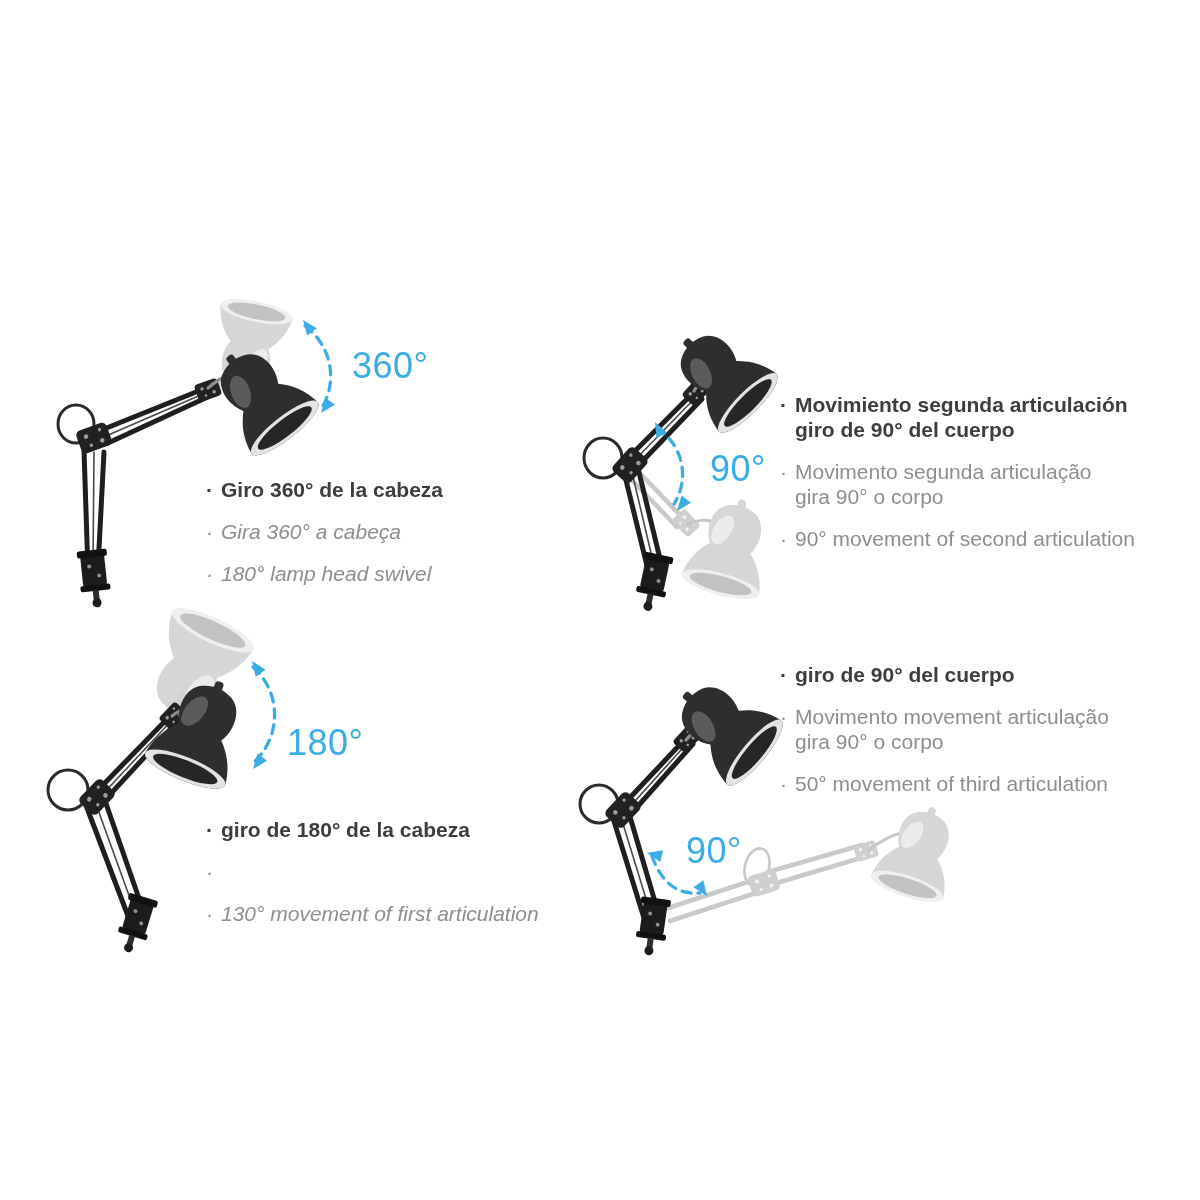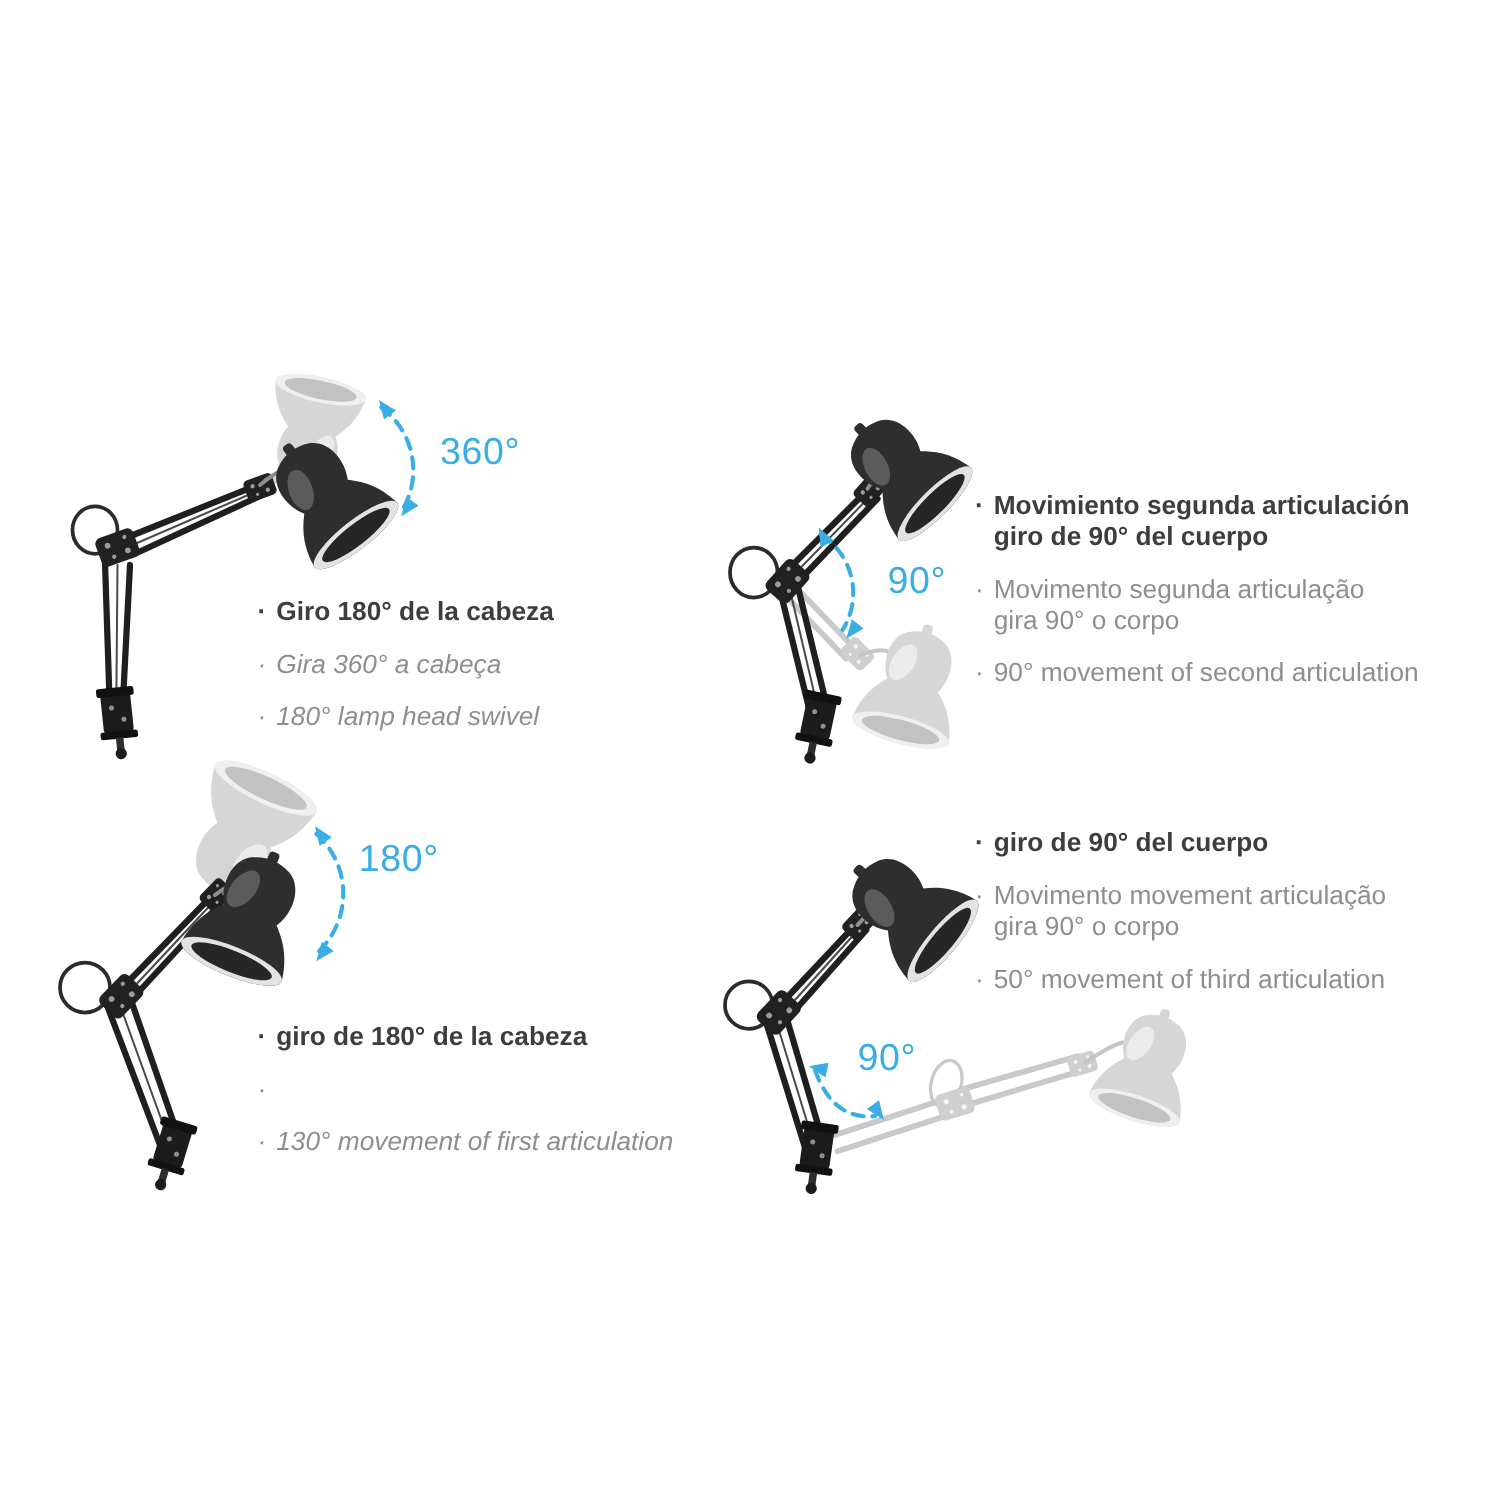--- a/index.html
+++ b/index.html
@@ -22,24 +22,24 @@
   .bracket-ghost{stroke:#c6c6c6;stroke-width:3.2;fill:none;stroke-linecap:round;}
   .neck-ghost{stroke:#d2d2d2;stroke-width:5;stroke-linecap:round;}
   .arc{stroke:var(--accent);stroke-width:3.3;fill:none;stroke-dasharray:9 7;stroke-linecap:round;}
   .ah{fill:var(--accent);}
 
   .text-block{position:absolute;}
   .bullet{display:flex;margin-bottom:17px;color:var(--secondary);font-size:21px;line-height:25px;}
   .bullet .dot{width:15px;flex:none;}
   .bullet.bold{font-weight:700;color:var(--heading);}
   .bullet.italic{font-style:italic;}
-  .angle{position:absolute;color:var(--accent);font-size:30px;letter-spacing:0.5px;font-weight:400;}
+  .angle{position:absolute;color:var(--accent);font-size:36px;letter-spacing:0.5px;font-weight:400;}
   .angle-tl{left:352px;top:345px;}
   .angle-tr{left:710px;top:448px;}
-  .angle-bl{left:287px;top:671px;text-align:right;}
+  .angle-bl{left:287px;top:722px;text-align:right;}
   .angle-br{left:686px;top:830px;}
   .tb-tl{left:206px;top:477px;}
   .tb-tr{left:780px;top:392px;}
   .tb-bl{left:206px;top:817px;}
   .tb-br{left:780px;top:662px;}
 </style>
 </head>
 <body style="--accent: #3aaee4; --heading: #3d3d3d; --secondary: #8e8e8e;">
 
 <svg class="canvas" width="1200" height="1200" viewBox="0 0 1200 1200">
@@ -191,21 +191,21 @@
 
 <div class="angle angle-tl">360°</div>
 <div class="angle angle-tr">90°</div>
 <div class="angle angle-bl">180°</div>
 <div class="angle angle-br">90°</div>
 
 <div class="text-block tb-tl">
   <div class="bullet bold">
     <span class="dot">·</span>
     <div class="lines">
-        <div>Giro 180° de la cabeza</div>
+        <div>Giro 360° de la cabeza</div>
       </div>
   </div>
   <div class="bullet italic">
     <span class="dot">·</span>
     <div class="lines">
         <div>Gira 360° a cabeça</div>
       </div>
   </div>
   <div class="bullet italic">
     <span class="dot">·</span>

